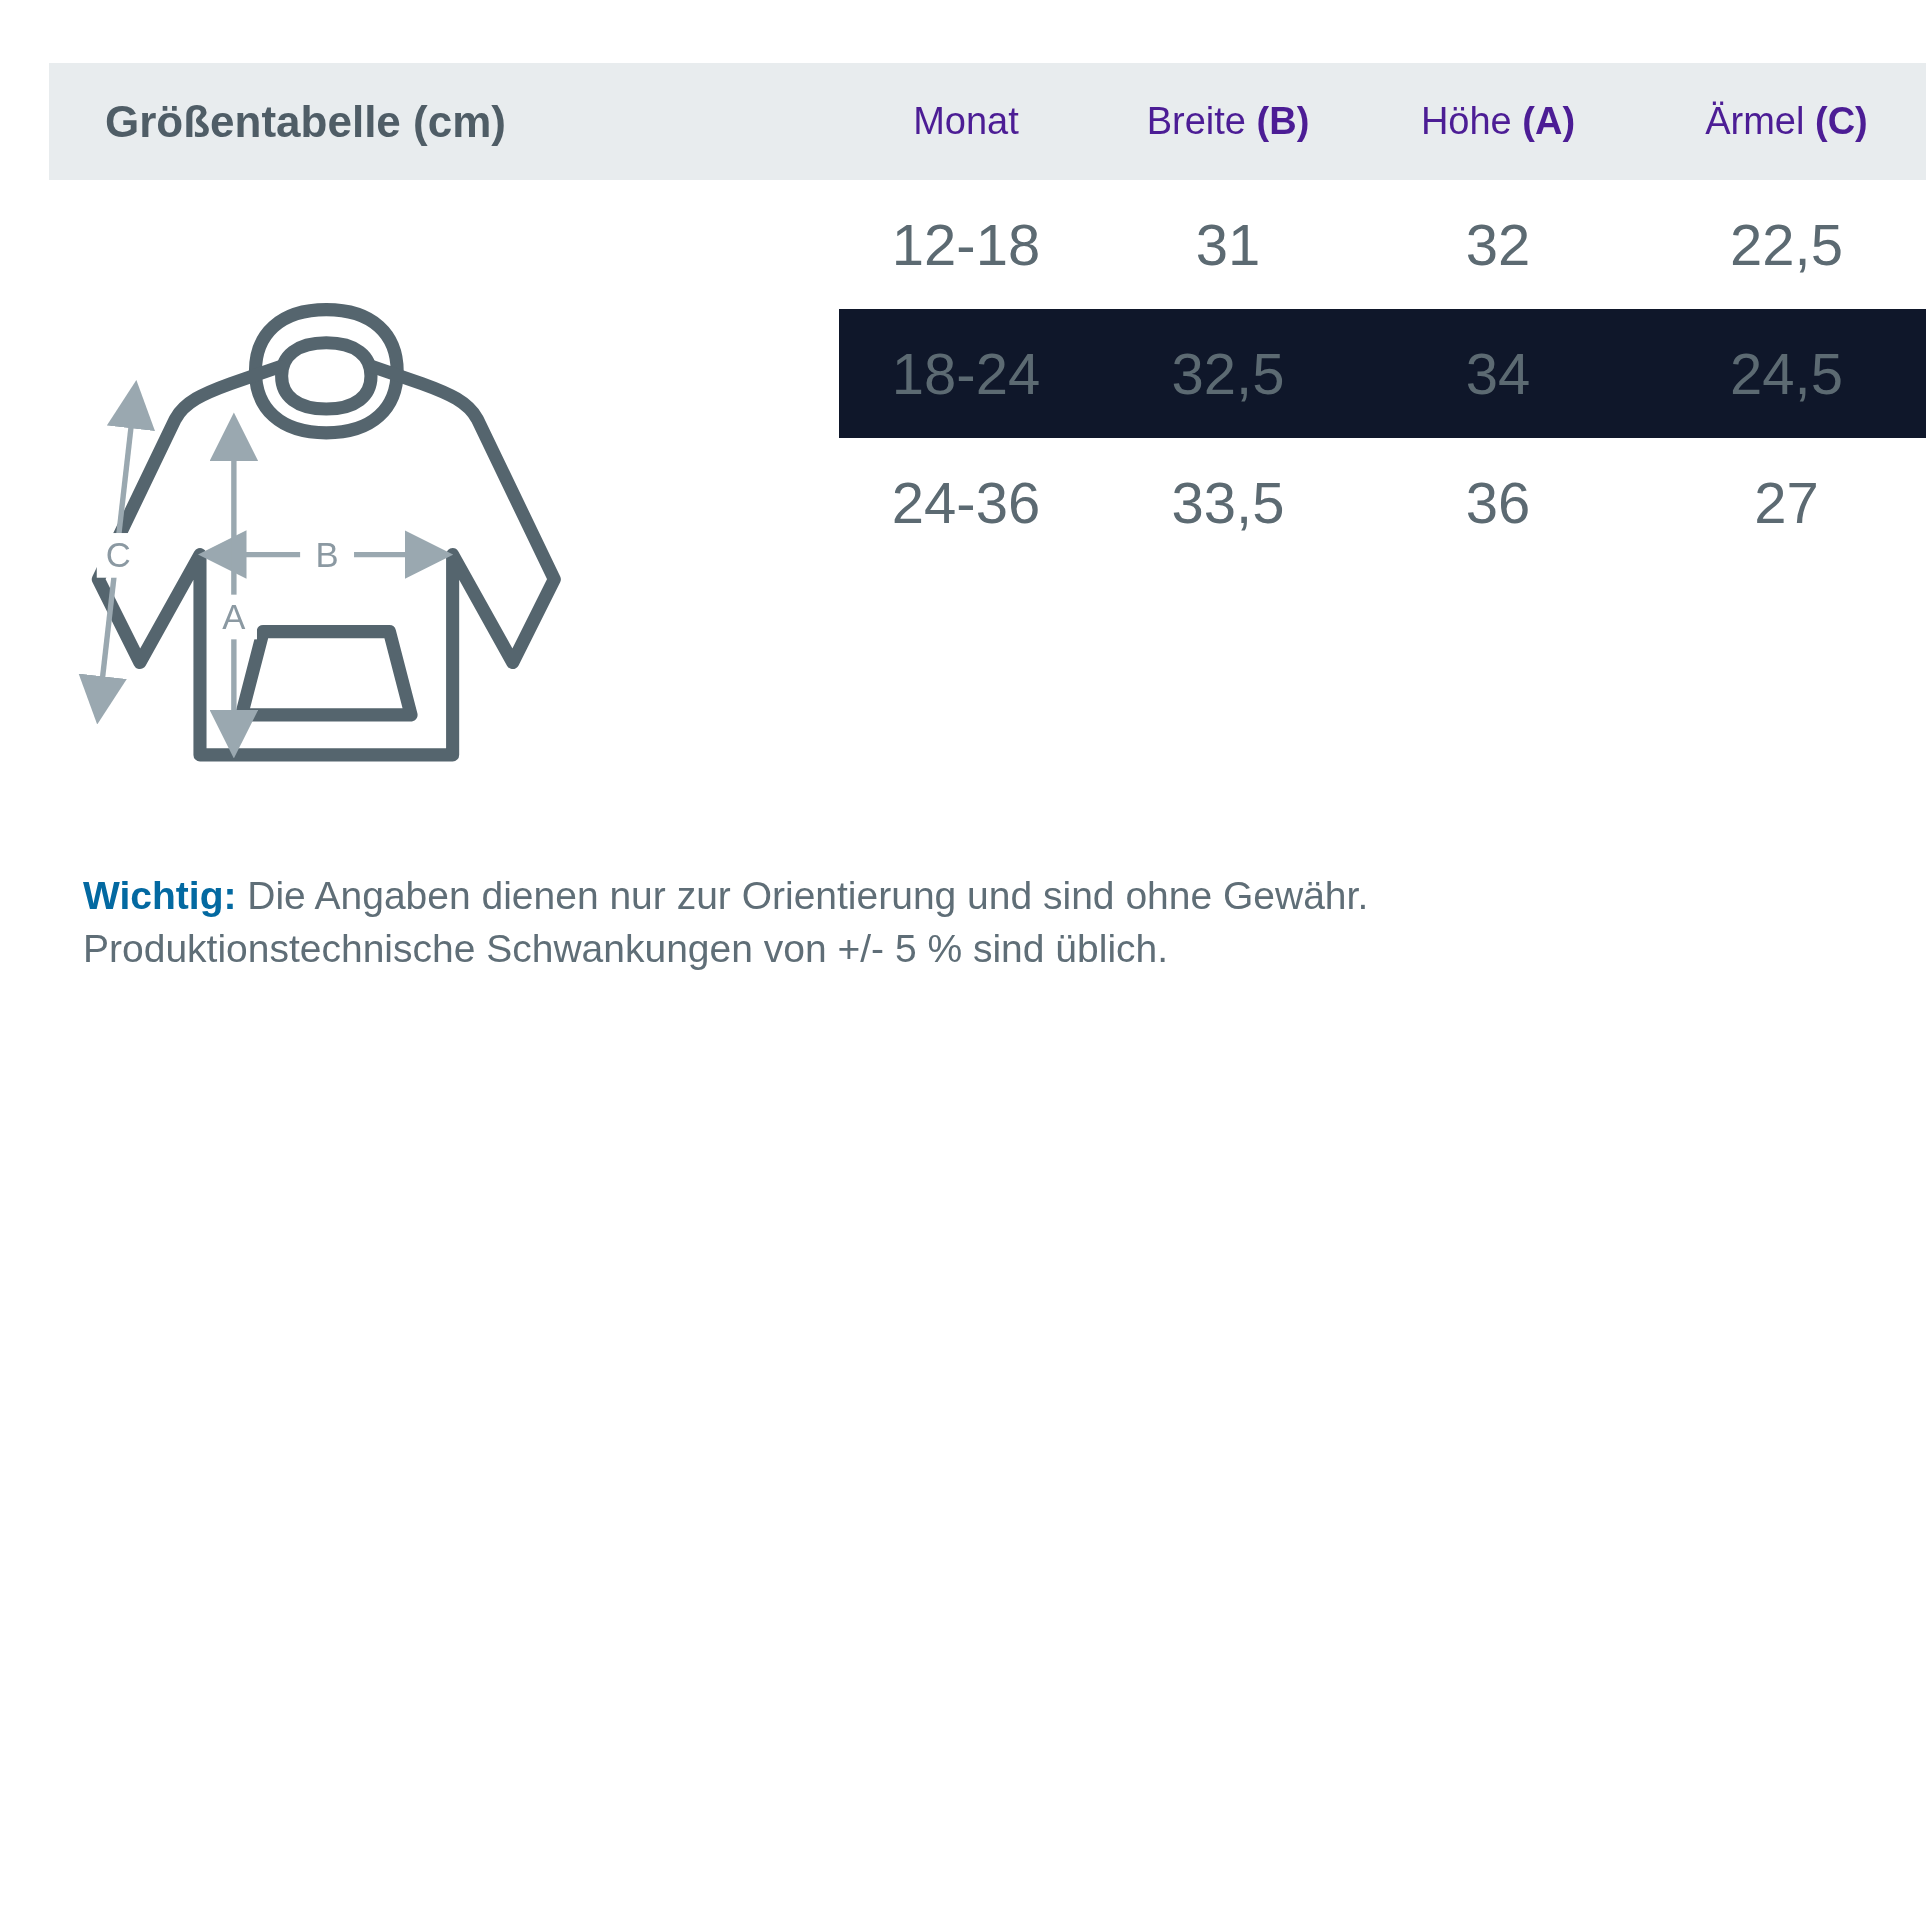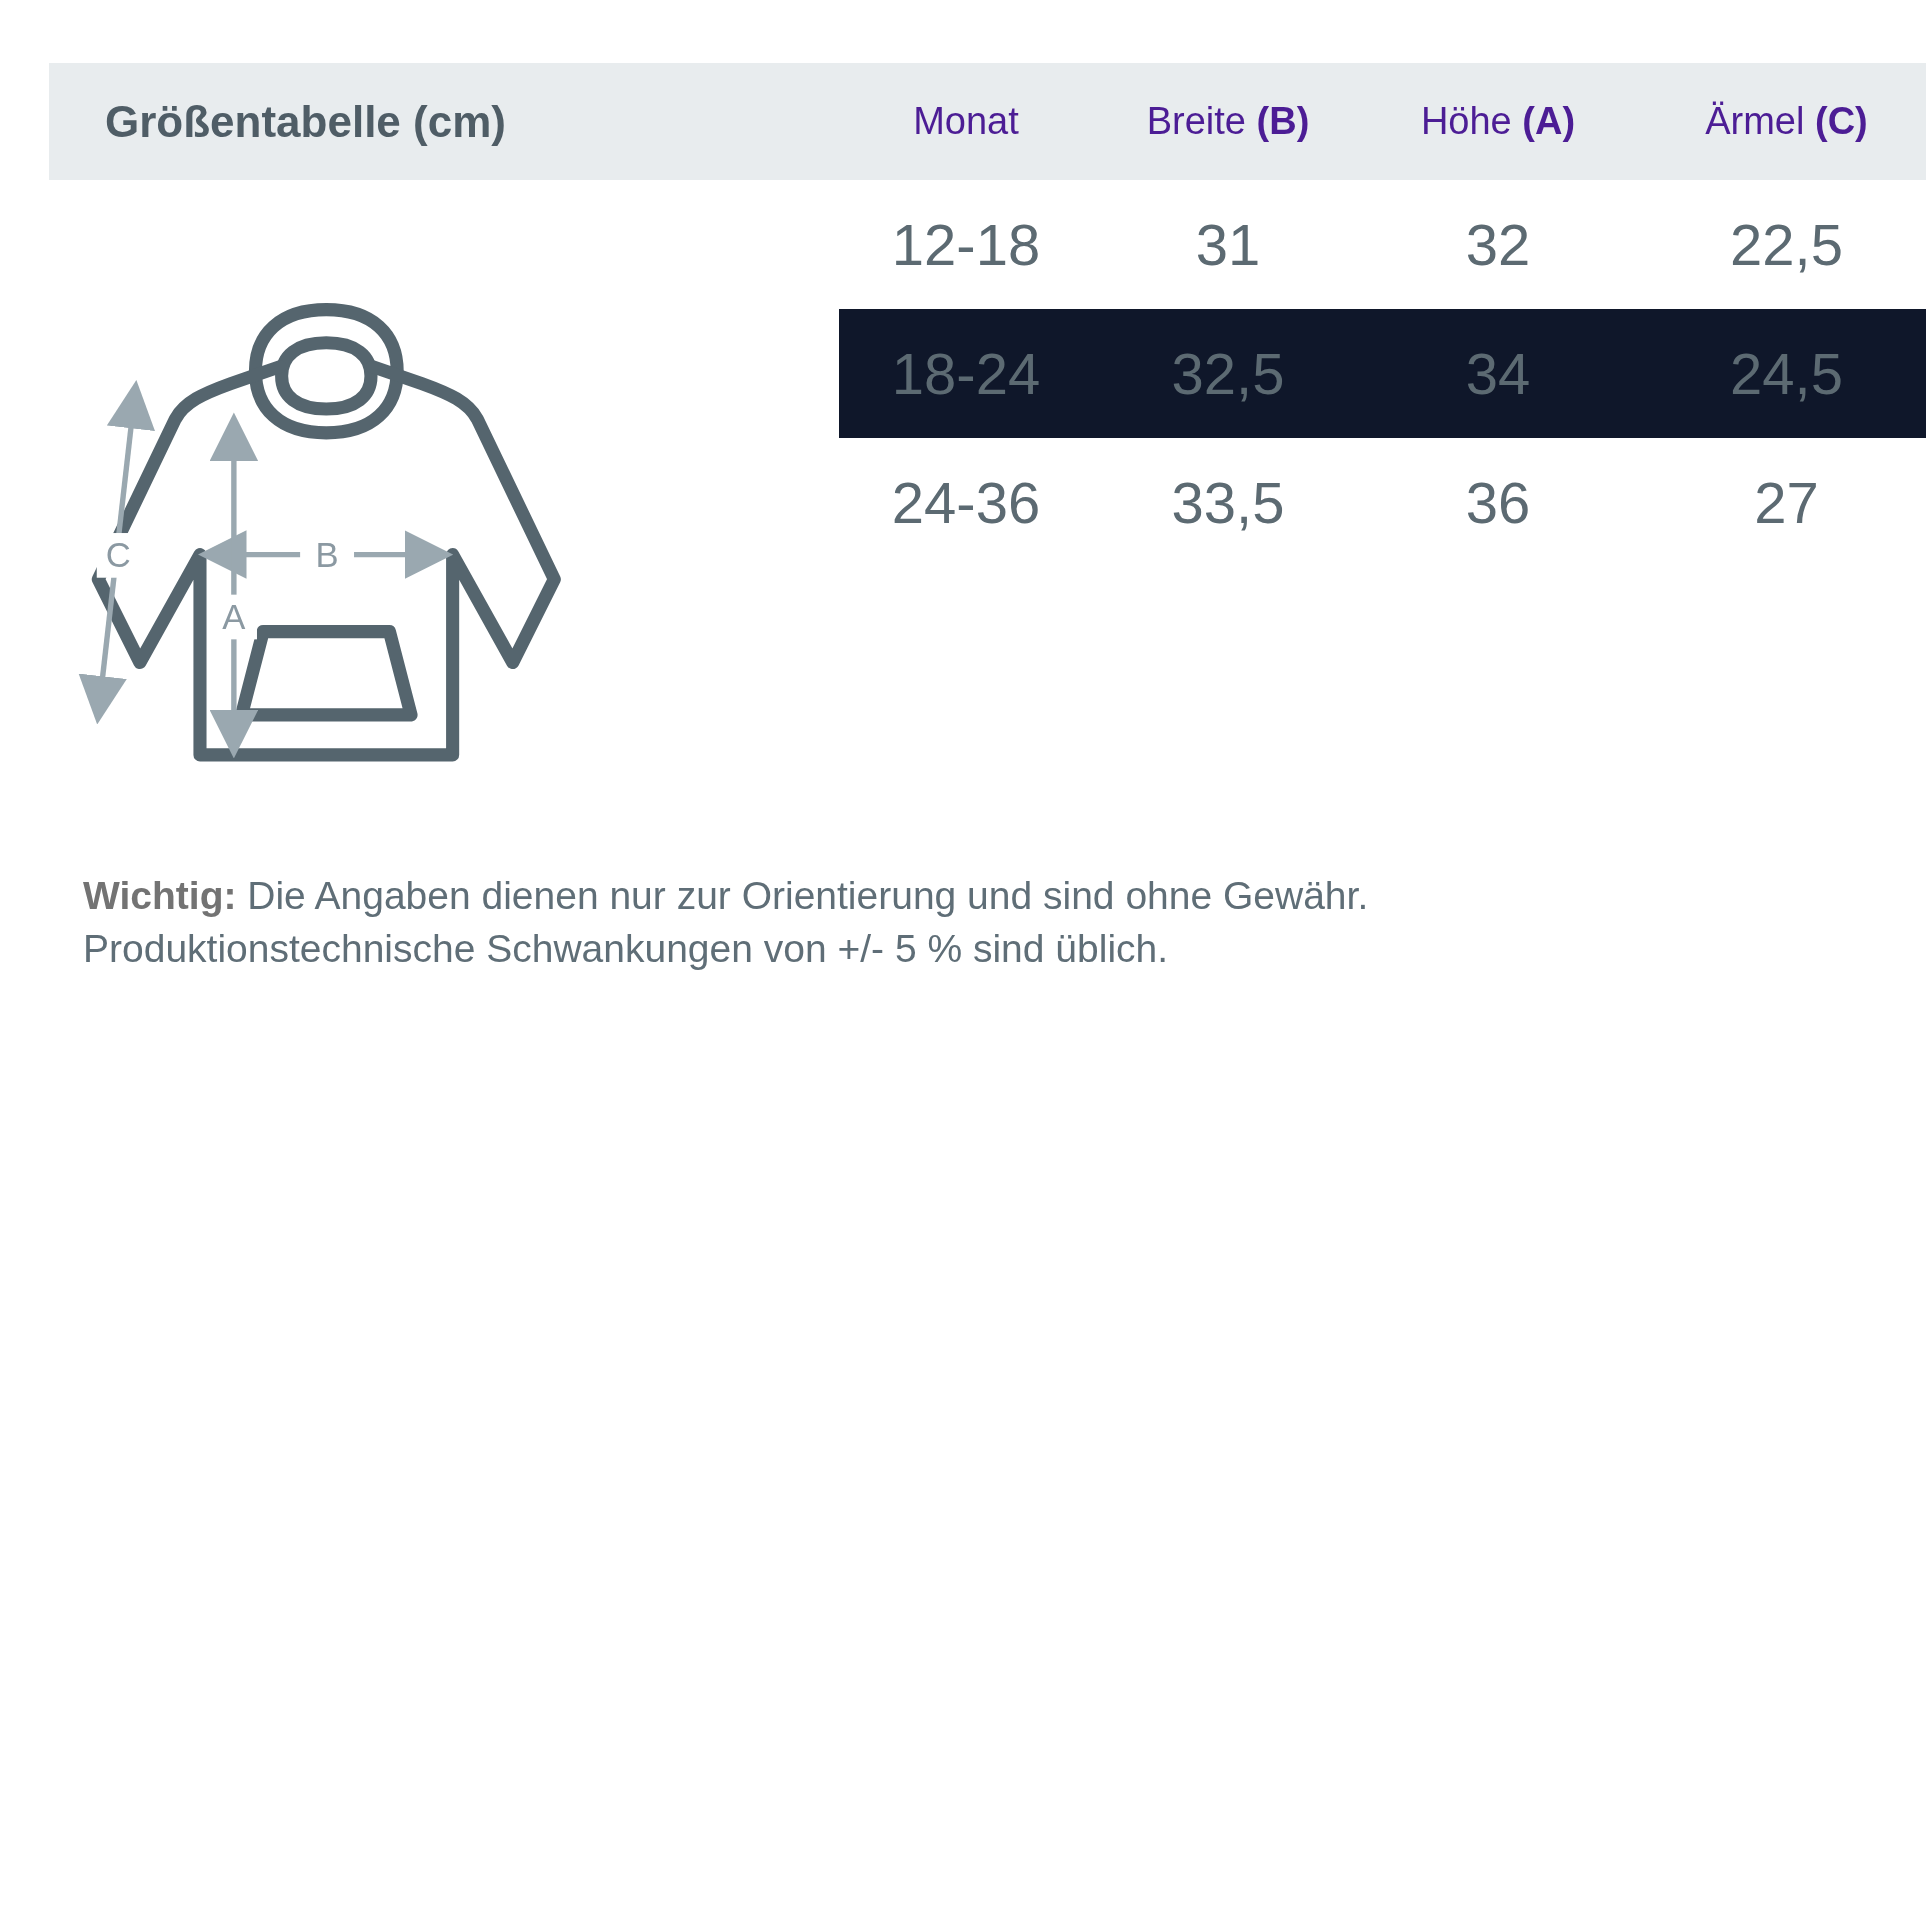--- a/index.html
+++ b/index.html
@@ -96,21 +96,21 @@
     position: absolute;
     left: 83px;
     top: 869px;
     width: 1772px;
     font-size: 39px;
     line-height: 1.36;
     color: #5f6e77;
   }
   .note .strong {
     font-weight: bold;
-    color: #737373;
+    color: #0369a1;
   }
 </style>
 </head>
 <body>
 
 <div class="sheet">
 
   <div class="table-wrap">
     <table class="size-table">
       <thead>

